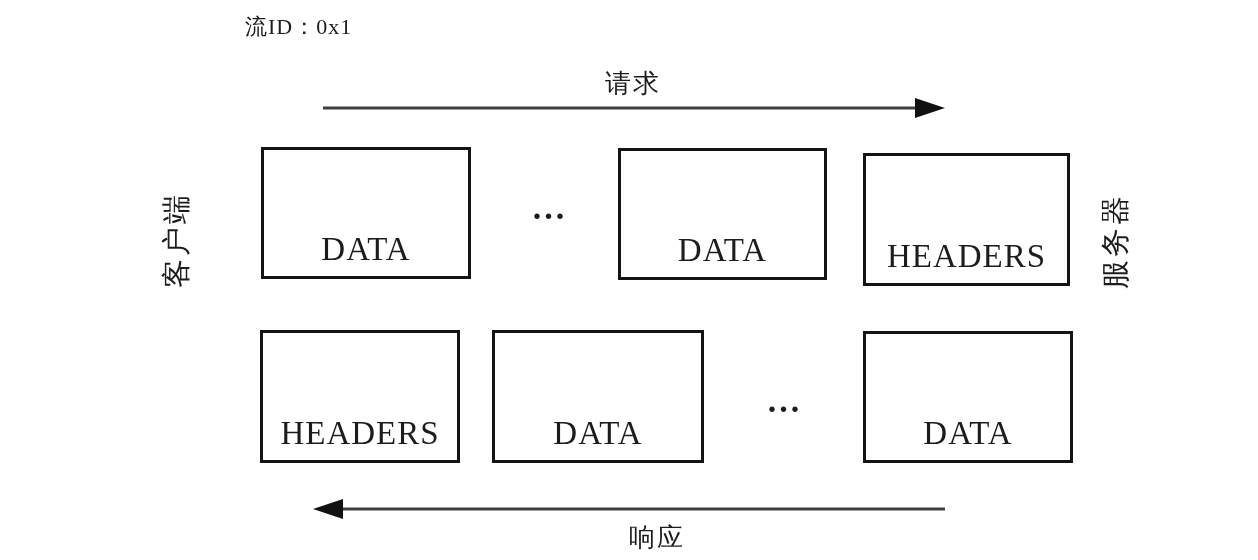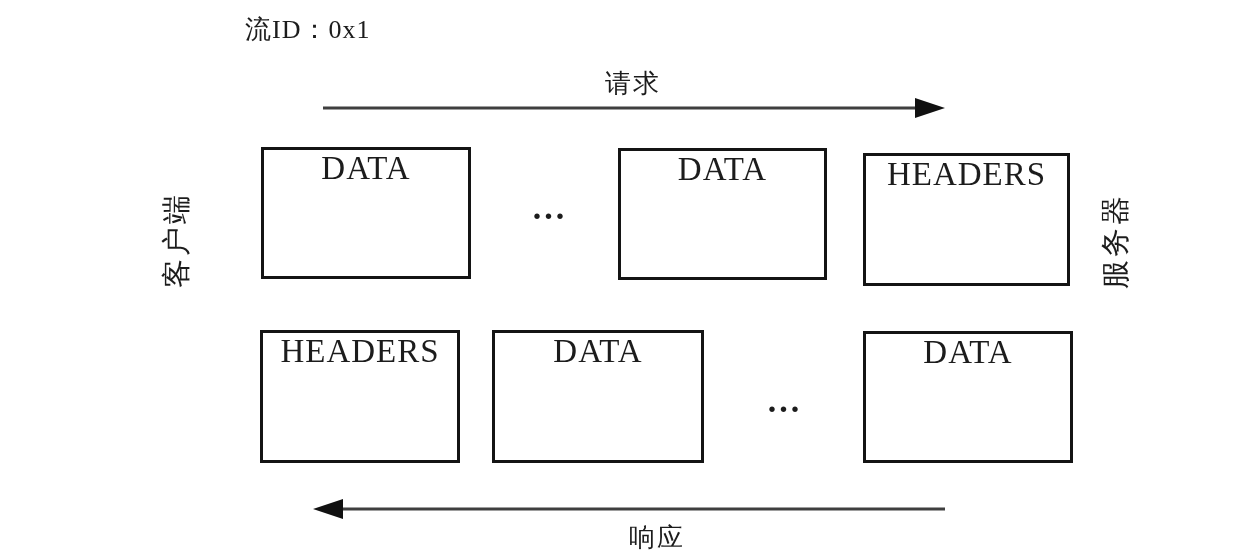--- a/index.html
+++ b/index.html
@@ -8,39 +8,39 @@
     width: 1258px;
     height: 560px;
     background: var(--background, #ffffff);
     font-family: "Liberation Serif", "DejaVu Serif", serif;
     color: var(--text, #1c1c1c);
     overflow: hidden;
   }
   .stream-id {
     position: absolute;
     left: 245px; top: 12px;
-    font-size: 26px;
+    font-size: 22px;
     letter-spacing: 1px;
   }
   .arrow-label {
     position: absolute;
     text-align: center;
     font-size: 26px;
     letter-spacing: 2px;
   }
   .arrow { position: absolute; }
   .arrow line { stroke: var(--arrow, #3f3f3f); stroke-width: 3; }
   .arrow polygon { fill: var(--arrow-head, #111111); }
   .frame-box {
     position: absolute;
     box-sizing: border-box;
     border: 3px solid var(--box-border, #141414);
     background: #ffffff;
     display: flex;
-    align-items: flex-start;
+    align-items: flex-end;
     justify-content: center;
     padding-bottom: 8px;
     font-size: 33px;
     letter-spacing: 1px;
     color: var(--text, #1c1c1c);
   }
   .ellipsis {
     position: absolute;
     width: 60px;
     text-align: center;

